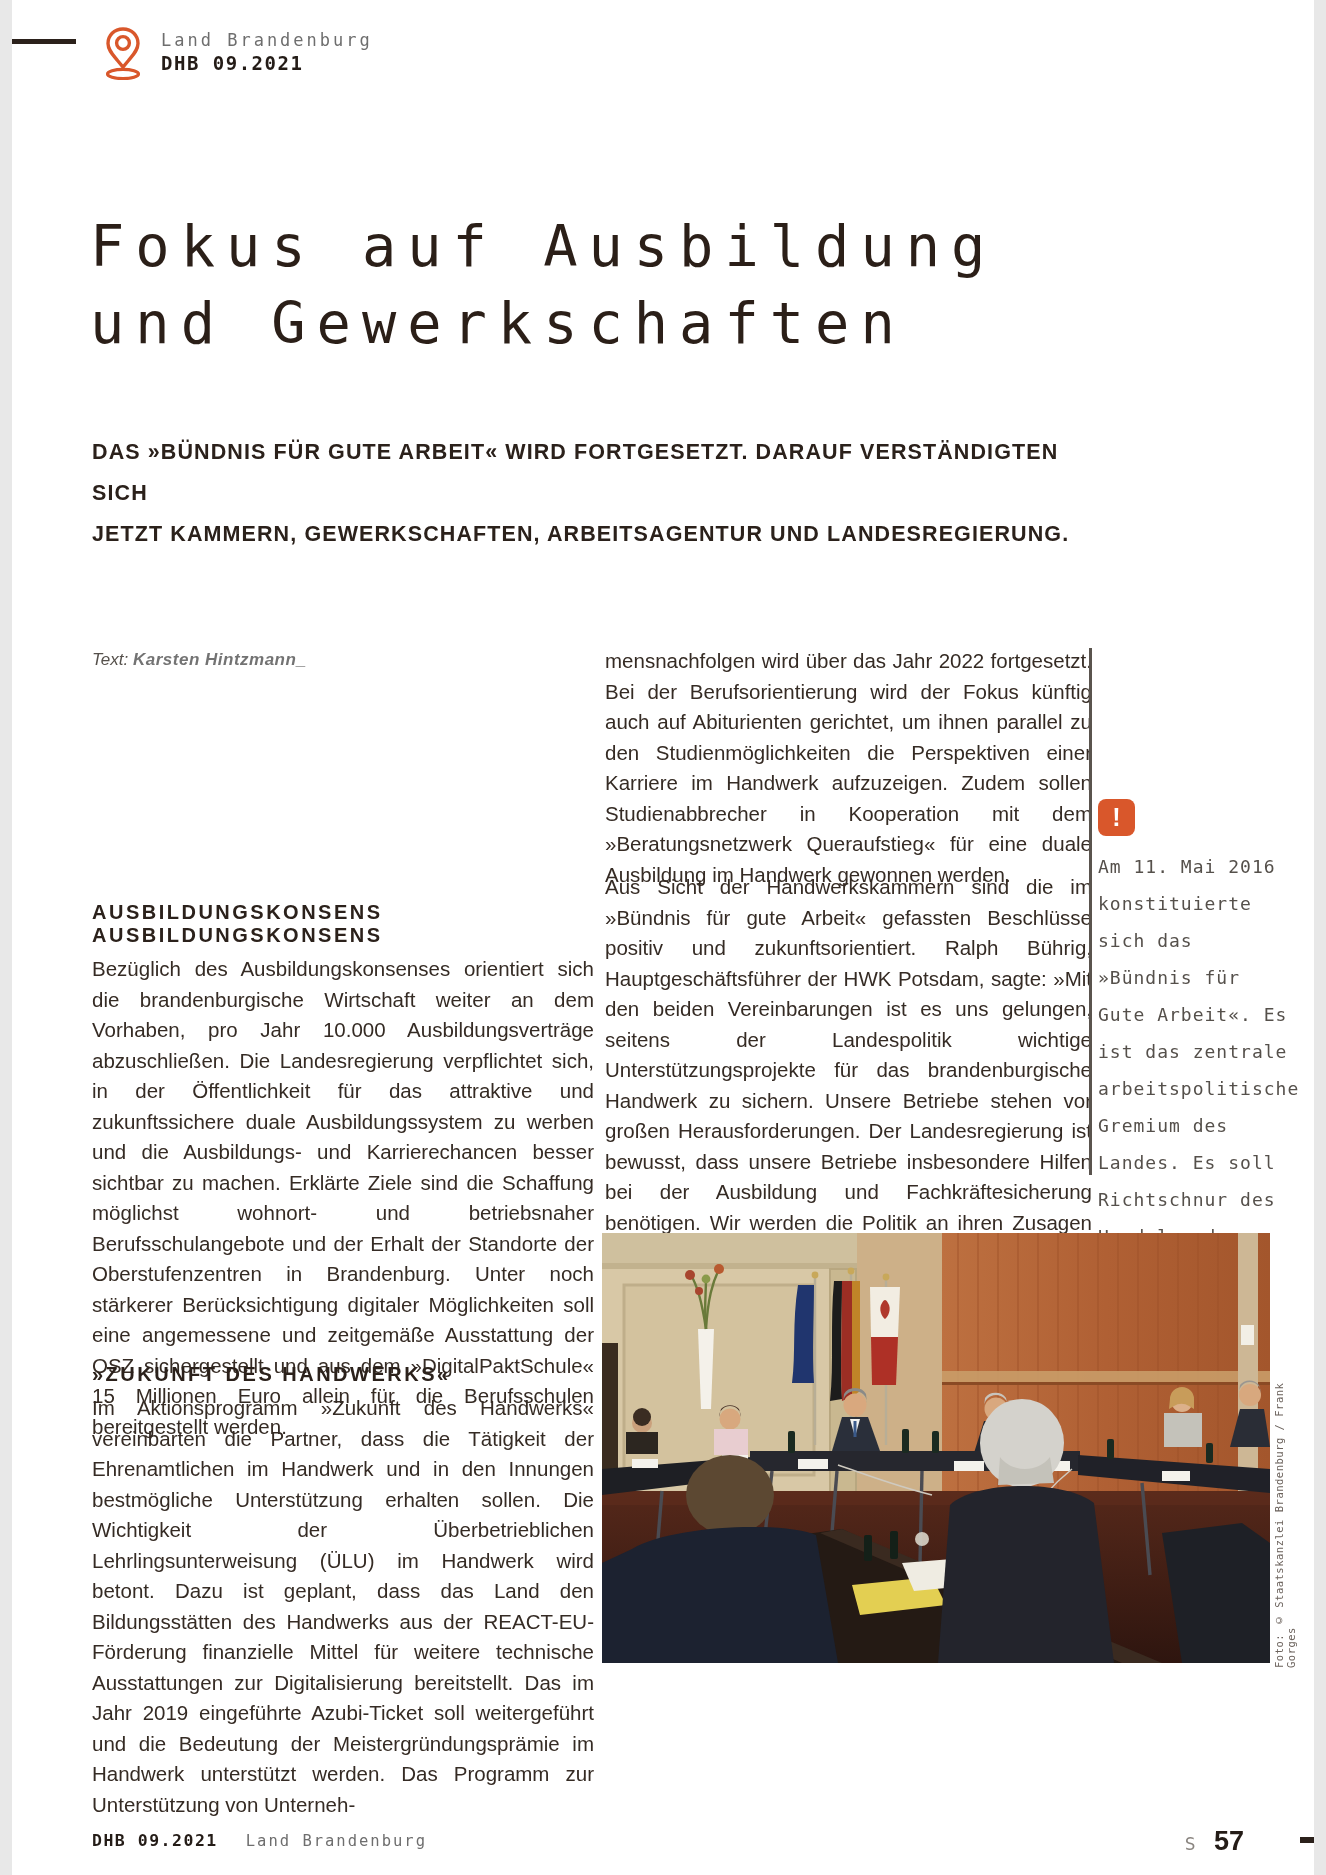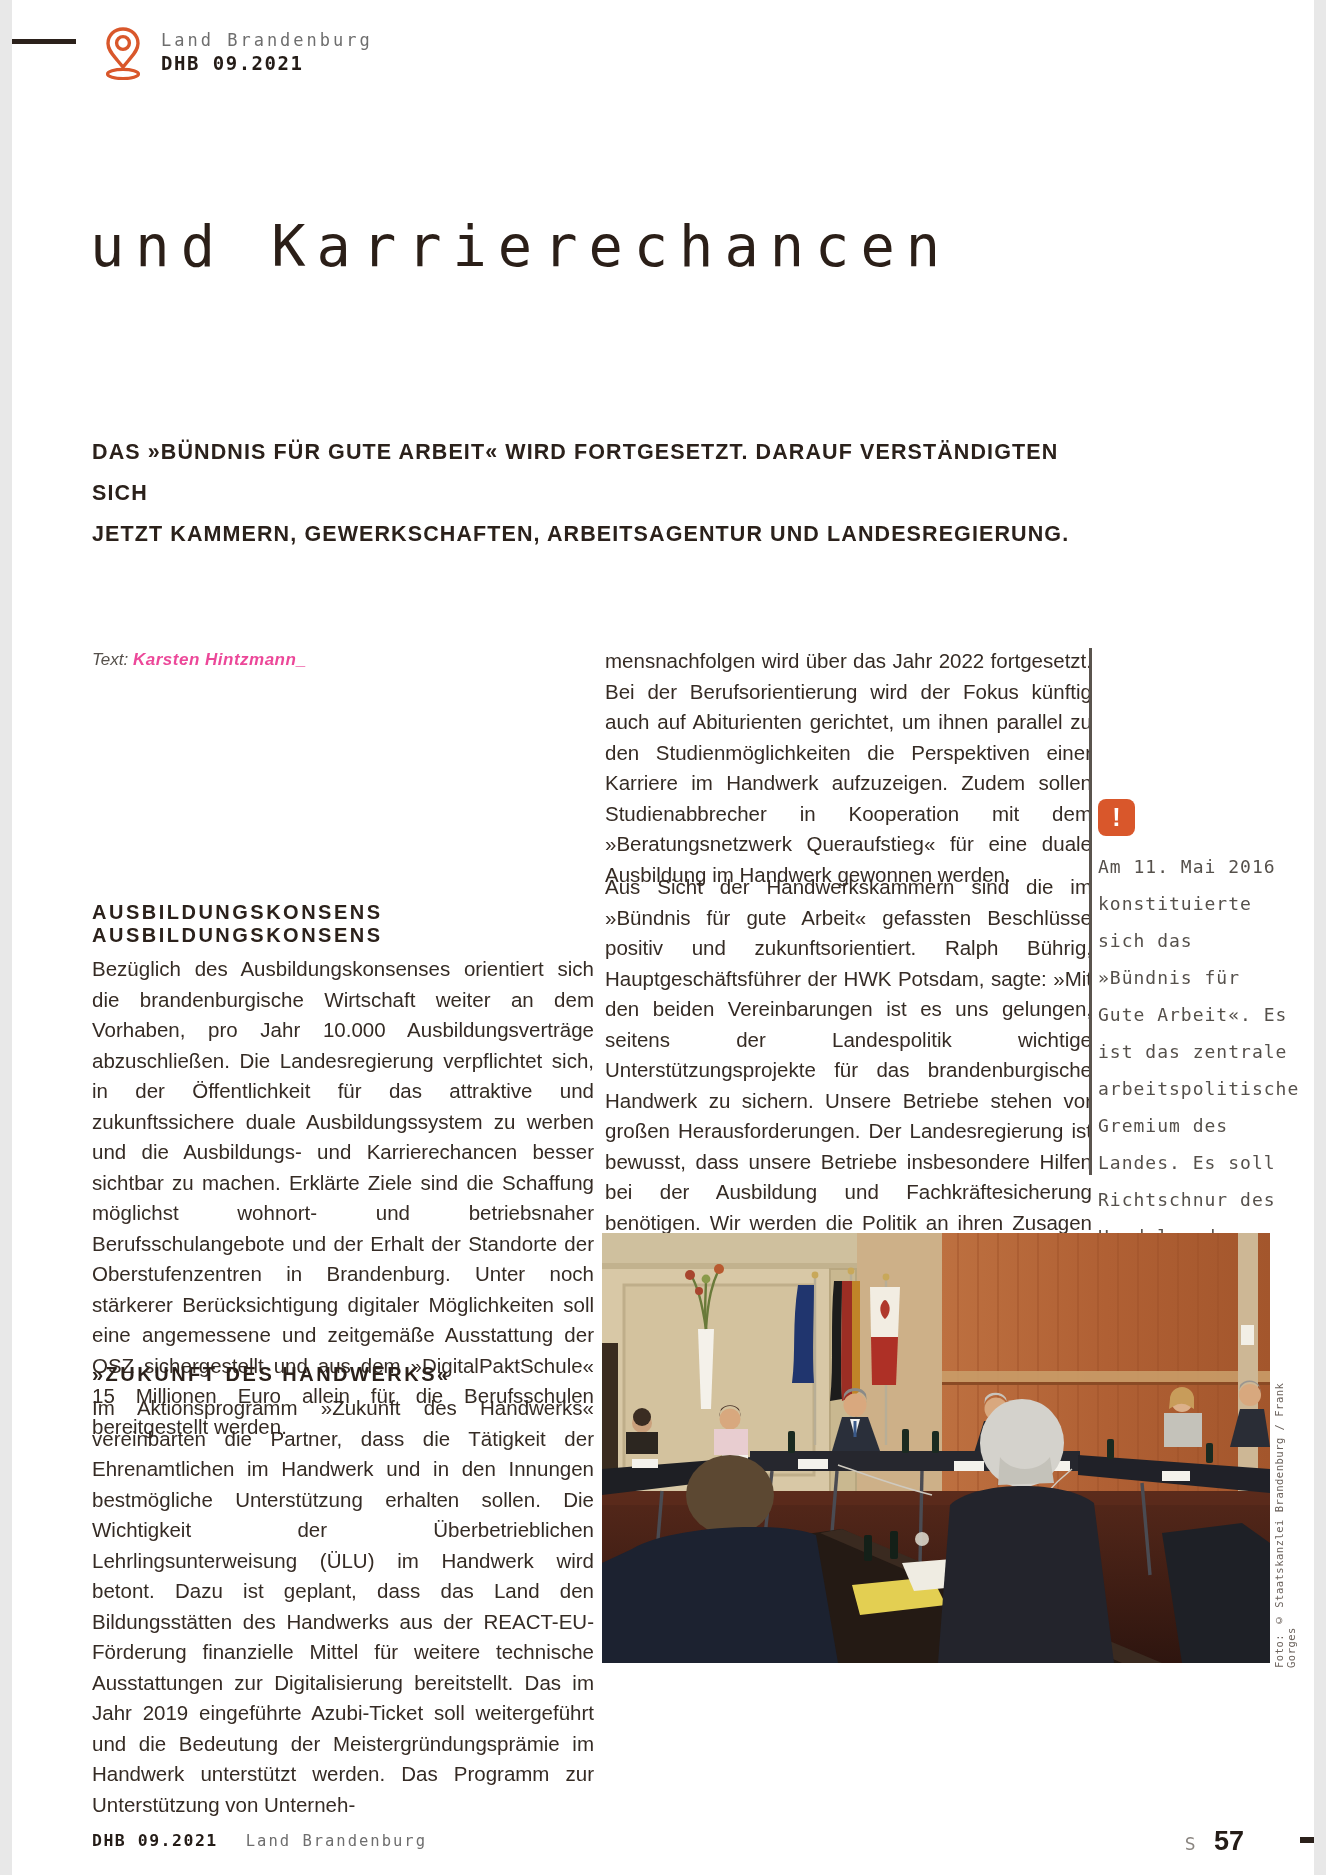--- a/index.html
+++ b/index.html
@@ -15,21 +15,21 @@
   .brand-pin{position:absolute;left:92px;top:26px;width:38px;height:54px;}
   .brand-region{position:absolute;left:149px;top:30px;font-size:17px;letter-spacing:3px;color:#6e6e6e;}
   .brand-issue{position:absolute;left:149px;top:52px;font-size:19px;font-weight:bold;color:#241c17;letter-spacing:1.5px;}
 
   
   .title{position:absolute;left:78px;top:208px;font-size:57px;line-height:77px;color:#2b1f18;letter-spacing:11px;white-space:nowrap;font-weight:500;}
   .standfirst{position:absolute;left:80px;top:432px;width:1010px;font-size:21.5px;font-weight:bold;color:#2b211b;letter-spacing:1.1px;line-height:41px;}
 
   
   .byline{position:absolute;left:80px;top:650px;font-size:17px;font-style:italic;color:#55504b;}
-  .byline b{color:#ec4899;letter-spacing:.5px;}
+  .byline b{color:#737373;letter-spacing:.5px;}
 
   
   .col-left{position:absolute;left:80px;width:502px;}
   .col-right{position:absolute;left:593px;width:487px;}
   .bodytext{font-size:20.5px;line-height:30.5px;text-align:justify;color:#352b24;}
   .dropbar{float:left;width:17px;height:93px;background:#2b211b;margin:4px 15px 0 0;}
   .sec-head{font-size:20px;font-weight:bold;letter-spacing:2.5px;color:#2b211b;margin:0 0 7px 0;}
 
   
   .vrule{position:absolute;left:1077px;top:648px;width:3px;height:527px;background:#5a544e;}
@@ -63,21 +63,22 @@
     <svg width="38" height="54" viewBox="0 0 38 54">
       <path d="M19 3 C10 3 4 9.5 4 17.5 C4 24 9 29 13.5 34.5 L19 41 L24.5 34.5 C29 29 34 24 34 17.5 C34 9.5 28 3 19 3 Z" fill="none" stroke="#d9572b" stroke-width="3.4"></path>
       <circle cx="19" cy="17" r="6.4" fill="none" stroke="#d9572b" stroke-width="3.4"></circle>
       <ellipse cx="19" cy="48" rx="15.5" ry="4.6" fill="none" stroke="#d9572b" stroke-width="3.2"></ellipse>
     </svg>
   </div>
   <div class="brand-region mono">Land Brandenburg</div>
   <div class="brand-issue mono">DHB 09.2021</div>
 
   <div class="title mono">
-    <div>und Karrierechancen</div>
+    <div>Fokus auf Ausbildung</div>
+    <div>und Gewerkschaften</div>
   </div>
 
   <div class="standfirst">
     <div>DAS »BÜNDNIS FÜR GUTE ARBEIT« WIRD FORTGESETZT. DARAUF VERSTÄNDIGTEN SICH</div>
     <div>JETZT KAMMERN, GEWERKSCHAFTEN, ARBEITSAGENTUR UND LANDESREGIERUNG.</div>
   </div>
 
   <div class="byline">
     <span>Text:</span>
     <b>Karsten Hintzmann_</b>

